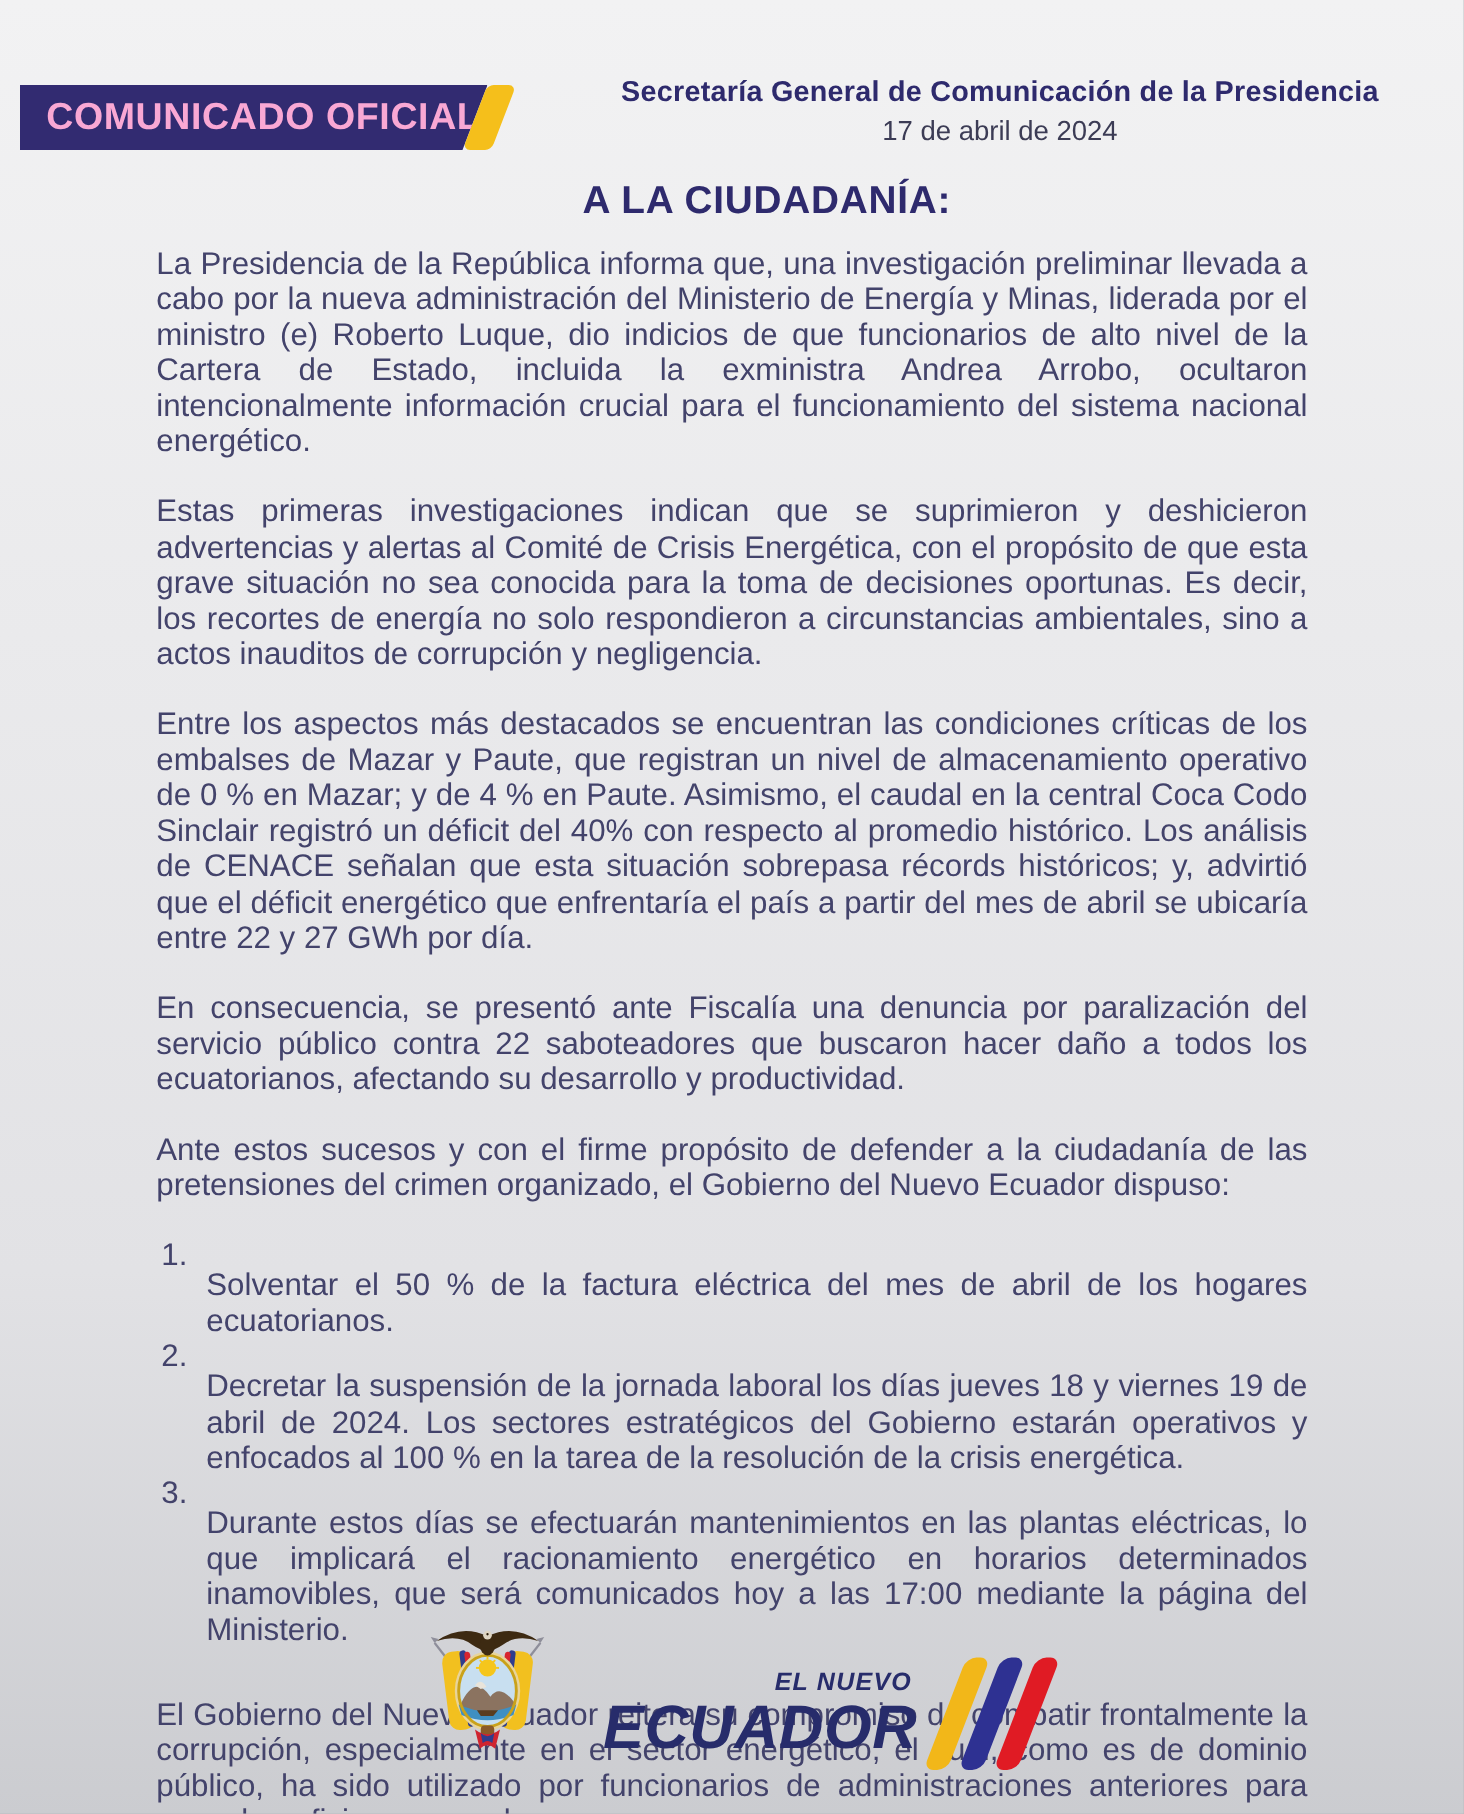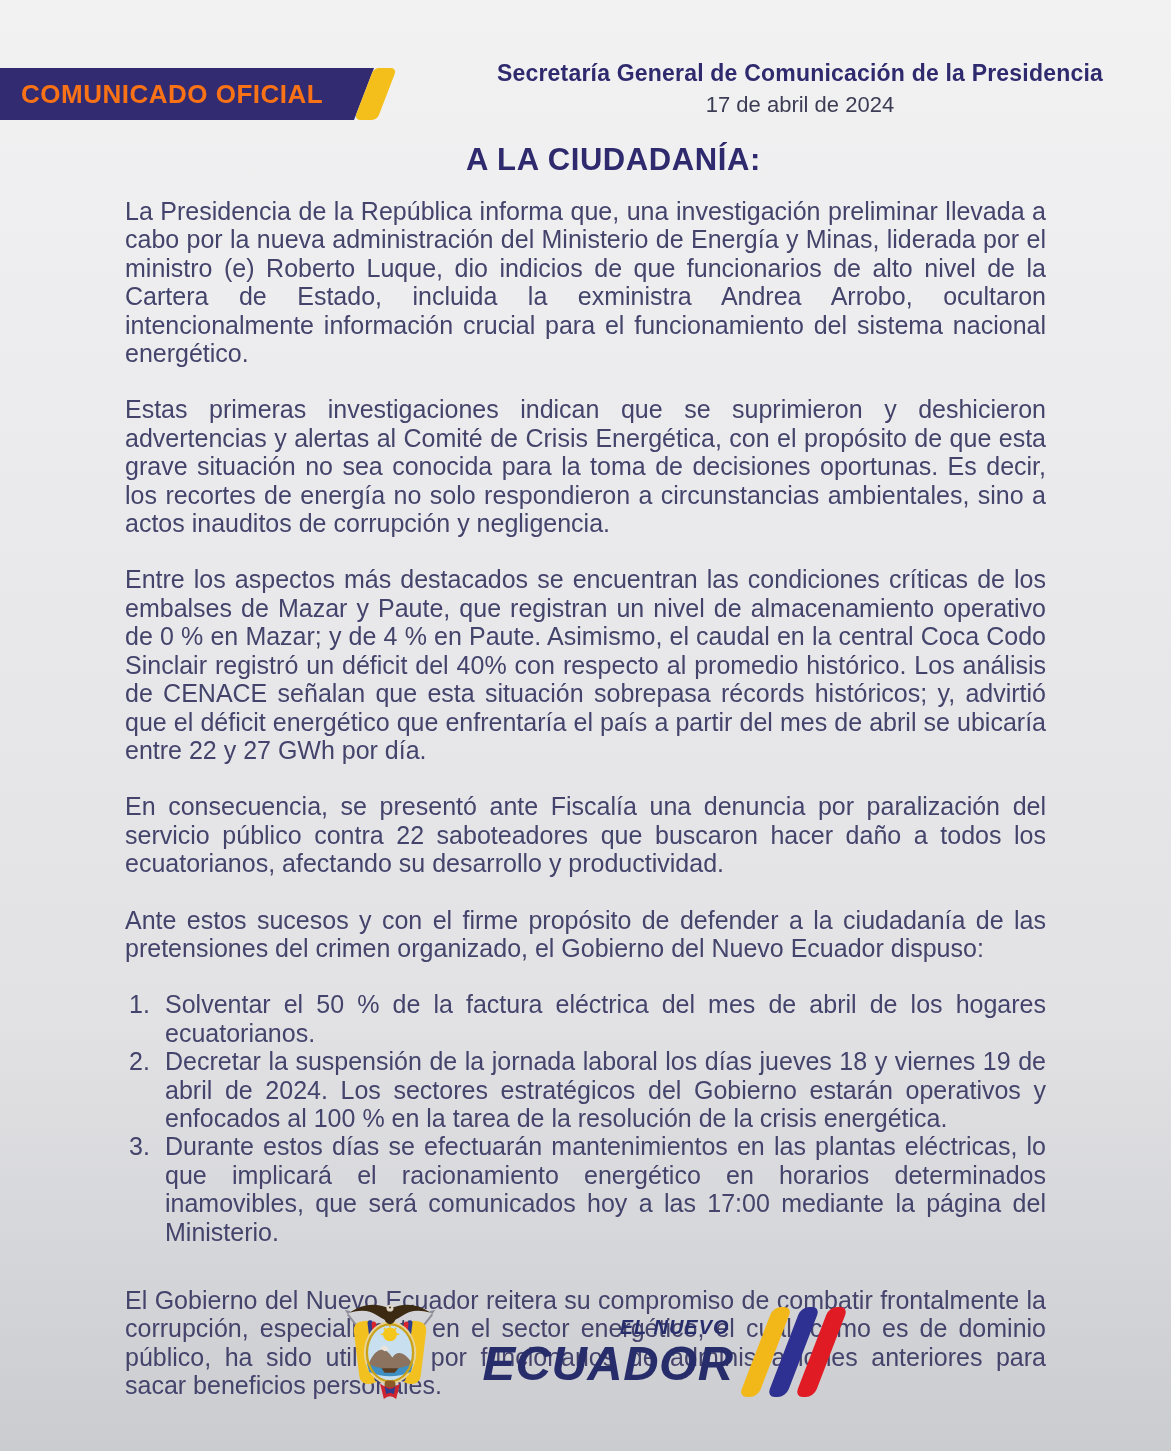--- a/index.html
+++ b/index.html
@@ -19,29 +19,30 @@
     position: absolute;
     top: 68px;
     left: 0;
     height: 52px;
     display: flex;
     align-items: stretch;
   }
   .banner-bar {
     width: 374px;
     background: #322b71;
-    color: #f97316;
+    color: #f9a8d4;
     display: flex;
     align-items: center;
     padding-left: 21px;
-    font-size: 26px;
+    font-size: 30px;
     font-weight: bold;
     letter-spacing: 0.5px;
     clip-path: polygon(0 0, 100% 0, calc(100% - 20px) 100%, 0 100%);
     white-space: nowrap;
+    margin-left: 16px;
   }
   .banner-slash {
     width: 23px;
     height: 52px;
     margin-left: -10px;
     background: #f5bf1b;
     transform: skewX(-21deg);
     border-radius: 5px 6px 5px 6px;
   }
   .header-right {
@@ -80,32 +81,32 @@
     text-align: justify;
   }
   .body-text p { margin: 0 0 28px 0; }
   .num-list { margin: 0 0 40px 0; }
   .num-item { display: flex; align-items: flex-start; }
   .num-item .num {
     flex: 0 0 40px;
     padding-left: 4px;
     text-align: left;
   }
-  .num-item .item-text { flex: 1; text-align: justify; }
+  .num-item .item-text { flex: 1; text-align: justify; margin-top: 24px; }
   .closing { margin-bottom: 0; }
 
   
   .footer {
     position: absolute;
     top: 1288px;
     left: 0;
     width: 100%;
     display: flex;
     justify-content: center;
-    align-items: center;
+    align-items: flex-end;
     gap: 42px;
   }
   .coat { width: 100px; height: 128px; }
   .logo { display: flex; align-items: center; }
   .logo-text {
     display: flex;
     flex-direction: column;
     align-items: flex-end;
     color: #272c6b;
     font-style: italic;

